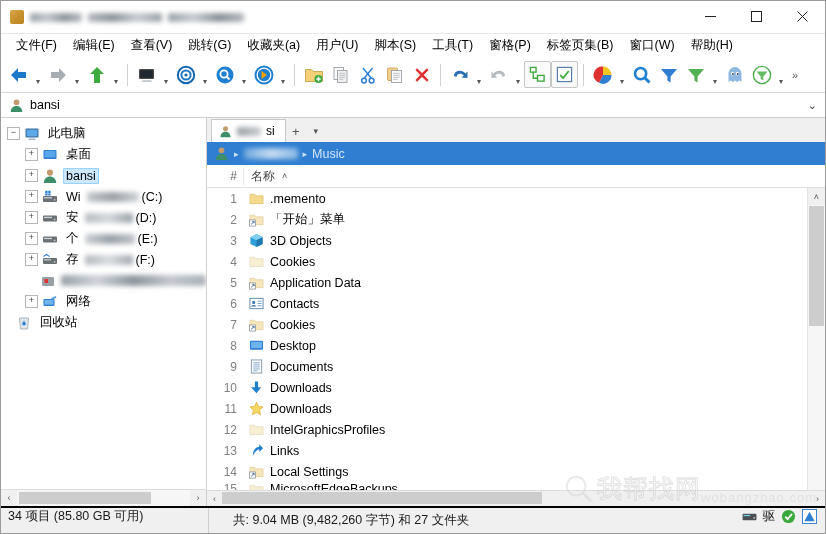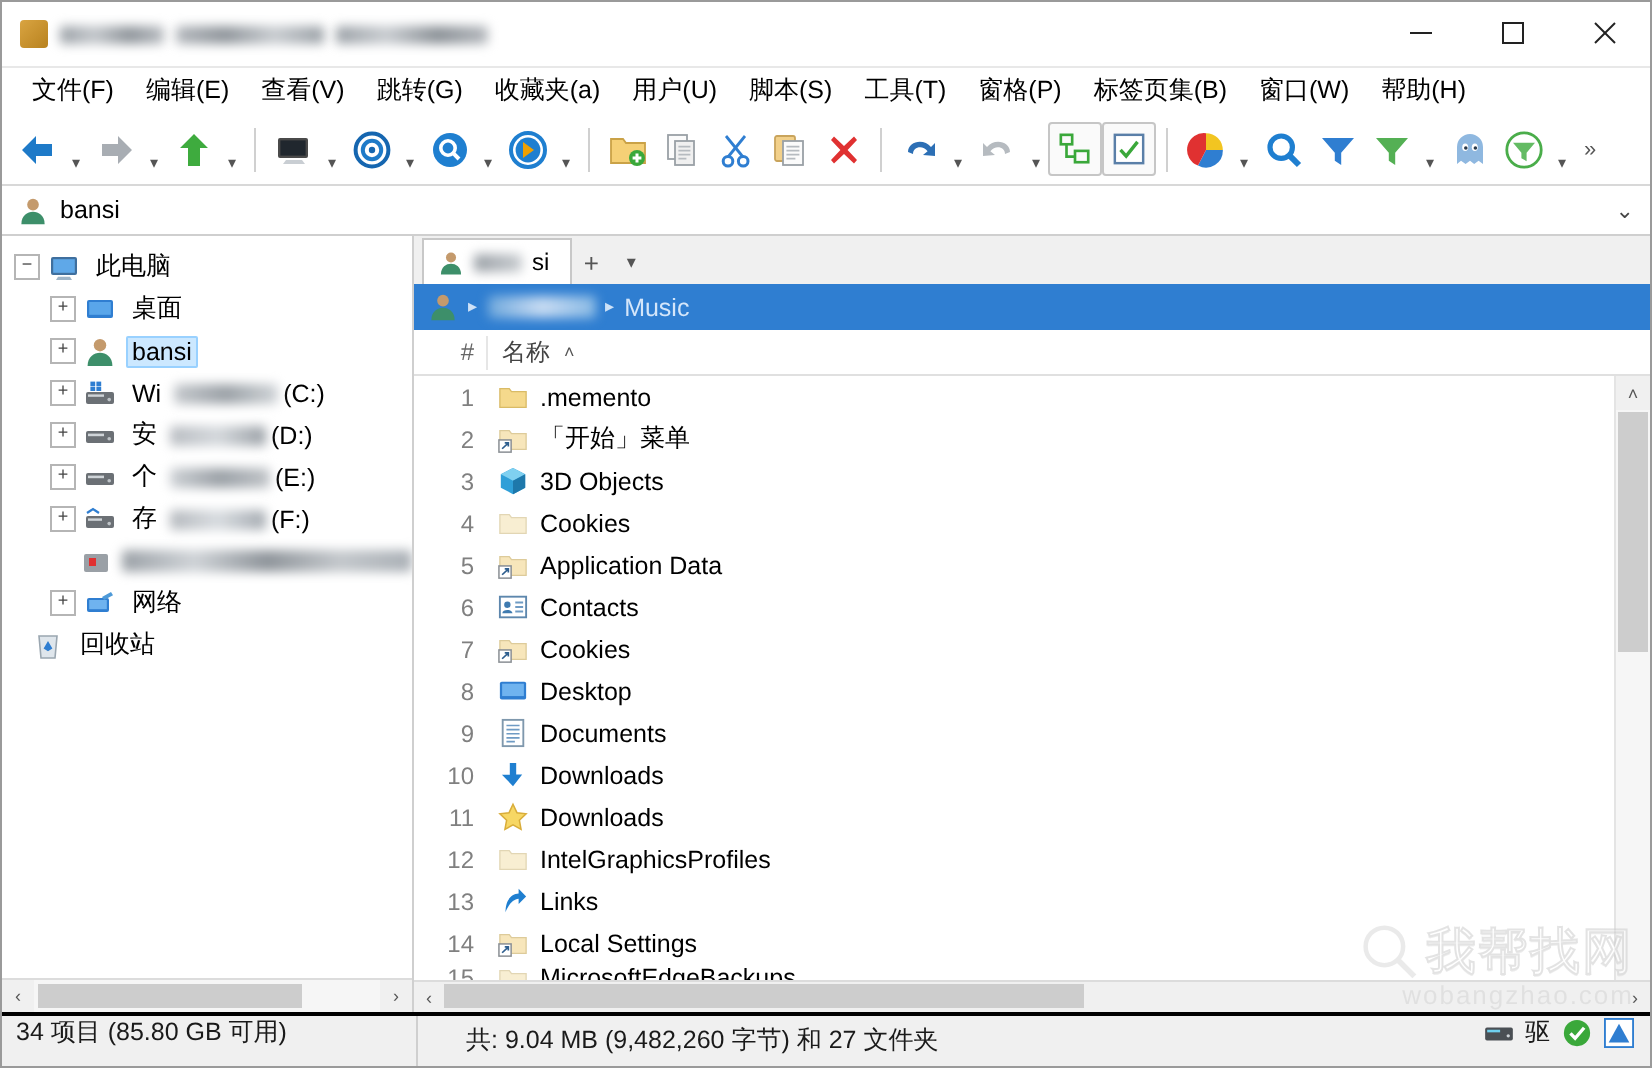--- a/index.html
+++ b/index.html
@@ -115,21 +115,21 @@
   .statusbar{height:25px;min-height:25px;background:#f0f0f0;border-top:2px solid #000000;
              display:flex;align-items:flex-start;font-size:12.5px;color:#1a1a1a;}
   .st-left{width:200px;padding-left:7px;}
   .st-mid{flex:1;padding-left:24px;border-left:1px solid #cfcfcf;height:25px;display:flex;
           align-items:center;}
   .st-right{display:flex;align-items:center;gap:5px;padding-right:8px;}
   .st-icon{width:16px;height:16px;display:flex;align-items:center;justify-content:center;}
 
   
   .watermark{position:absolute;right:8px;bottom:28px;pointer-events:none;opacity:.5;
-             display:flex;flex-direction:column;align-items:flex-end;}
+             display:flex;flex-direction:row;align-items:flex-end;}
   .wm-row{display:flex;align-items:center;gap:3px;}
   .wm-cn{font-size:25px;color:#fff;-webkit-text-stroke:1px #c9c9c9;
          text-shadow:0 1px 0 #dcdcdc;font-family:"DejaVu Sans",sans-serif;letter-spacing:1px;}
   .wm-en{font-size:13px;color:#d2d2d2;letter-spacing:1px;margin-top:-2px;}
 </style>
 </head>
 <body>
 
 <div class="win">
 

